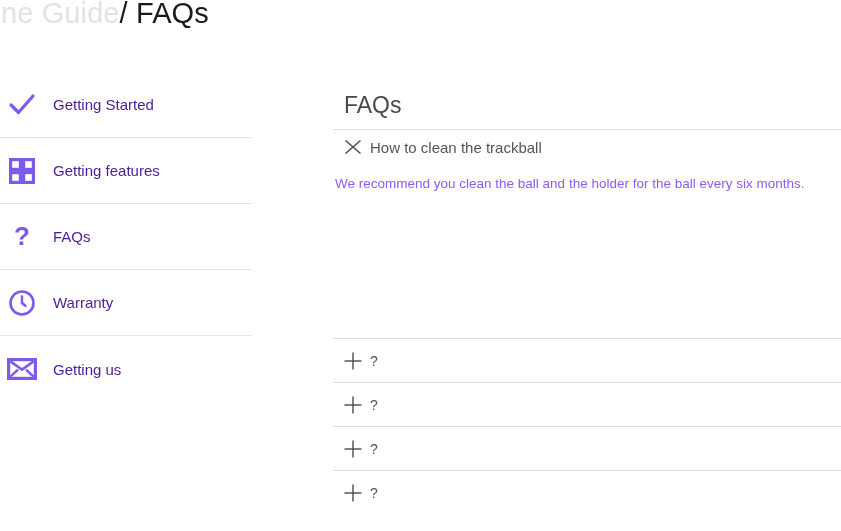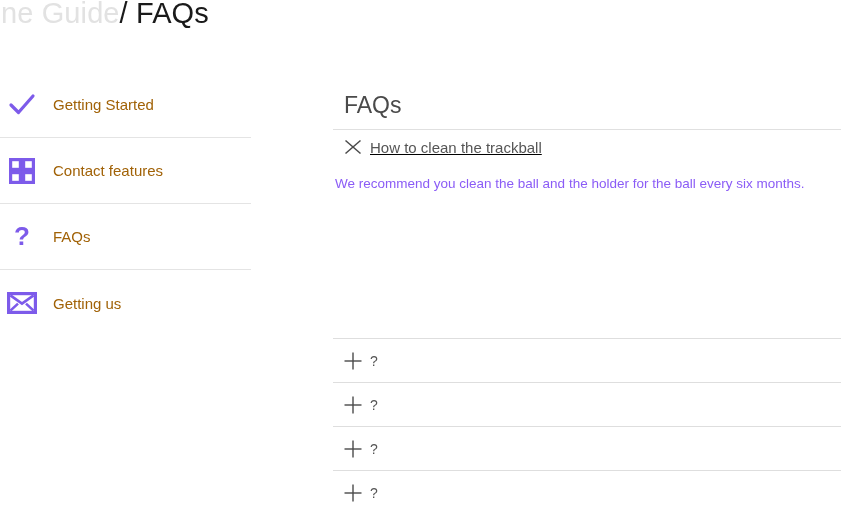--- a/index.html
+++ b/index.html
@@ -66,21 +66,21 @@
     display: flex;
     align-items: center;
     justify-content: center;
     flex: 0 0 auto;
   }
   .nav-icon svg {
     display: block;
   }
   .nav-label {
     font-size: 15px;
-    color: #a16207;
+    color: #4c1d95;
     margin-left: 11px;
     white-space: nowrap;
   }
 
   
   .main {
     position: absolute;
     left: 333px;
     top: 90px;
     right: 0;
@@ -94,21 +94,20 @@
     border-bottom: 1px solid #e0e0e0;
     font-weight: normal;
     margin: 0;
   }
 
   .faq-open-head {
     display: flex;
     align-items: center;
     height: 34px;
     padding-left: 9px;
-    text-decoration: underline;
   }
   .faq-open-head .glyph {
     width: 22px;
     height: 22px;
     flex: 0 0 auto;
     display: block;
   }
   .faq-open-title {
     font-size: 15px;
     color: #555555;
@@ -168,33 +167,43 @@
 
     <div class="nav-item">
       <span class="nav-icon">
         <svg width="26" height="26" viewBox="0 0 26 26">
           <rect x="1.5" y="1.5" width="10" height="10" fill="none" stroke="#7d5bea" stroke-width="3.4"></rect>
           <rect x="14.5" y="1.5" width="10" height="10" fill="none" stroke="#7d5bea" stroke-width="3.4"></rect>
           <rect x="1.5" y="14.5" width="10" height="10" fill="none" stroke="#7d5bea" stroke-width="3.4"></rect>
           <rect x="14.5" y="14.5" width="10" height="10" fill="none" stroke="#7d5bea" stroke-width="3.4"></rect>
         </svg>
       </span>
-      <span class="nav-label">Contact features</span>
+      <span class="nav-label">Getting features</span>
     </div>
 
     <div class="nav-item">
       <span class="nav-icon">
         <svg width="22" height="28" viewBox="0 0 22 28">
           <text x="11" y="22" text-anchor="middle" font-family="Liberation Sans, sans-serif" font-size="26" font-weight="bold" fill="#7d5bea">?</text>
         </svg>
       </span>
       <span class="nav-label">FAQs</span>
     </div>
 
 
+    <div class="nav-item">
+      <span class="nav-icon">
+        <svg width="28" height="28" viewBox="0 0 28 28">
+          <circle cx="14" cy="14" r="11.5" fill="none" stroke="#7d5bea" stroke-width="2.6"></circle>
+          <line x1="14" y1="14" x2="14" y2="7.5" stroke="#7d5bea" stroke-width="2.4" stroke-linecap="round"></line>
+          <line x1="14" y1="14" x2="17.5" y2="17" stroke="#7d5bea" stroke-width="2.4" stroke-linecap="round"></line>
+        </svg>
+      </span>
+      <span class="nav-label">Warranty</span>
+    </div>
 
 
     <div class="nav-item">
       <span class="nav-icon">
         <svg width="30" height="24" viewBox="0 0 30 24">
           <rect x="1.6" y="2.6" width="26.8" height="18.8" fill="none" stroke="#7d5bea" stroke-width="3.2"></rect>
           <path d="M3.4 4.4 L15 12.6 L26.6 4.4" fill="none" stroke="#7d5bea" stroke-width="2.6"></path>
           <path d="M3.4 19.6 L11 12.6 M26.6 19.6 L19 12.6" fill="none" stroke="#7d5bea" stroke-width="2.6"></path>
         </svg>
       </span>

